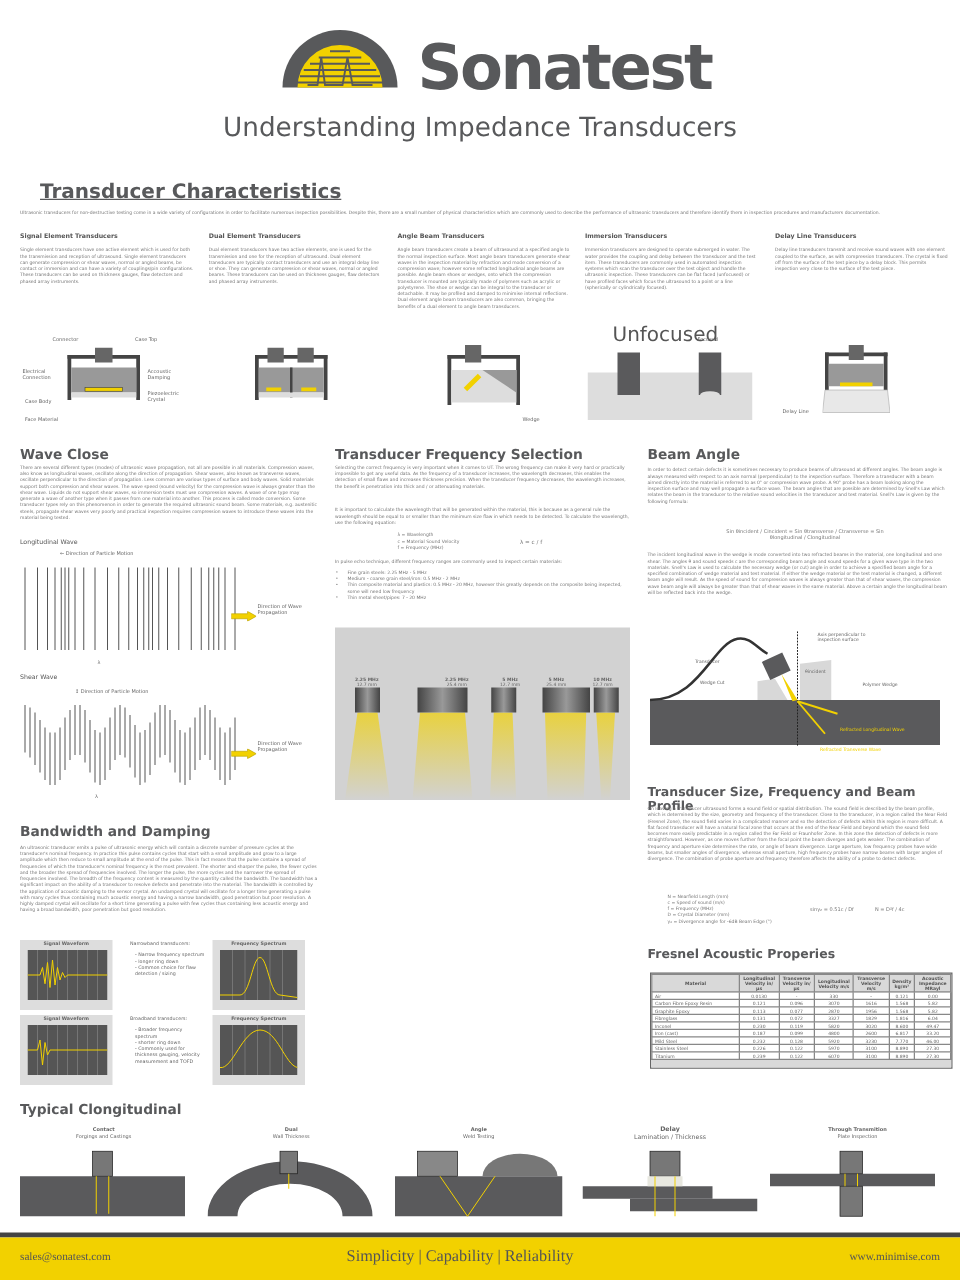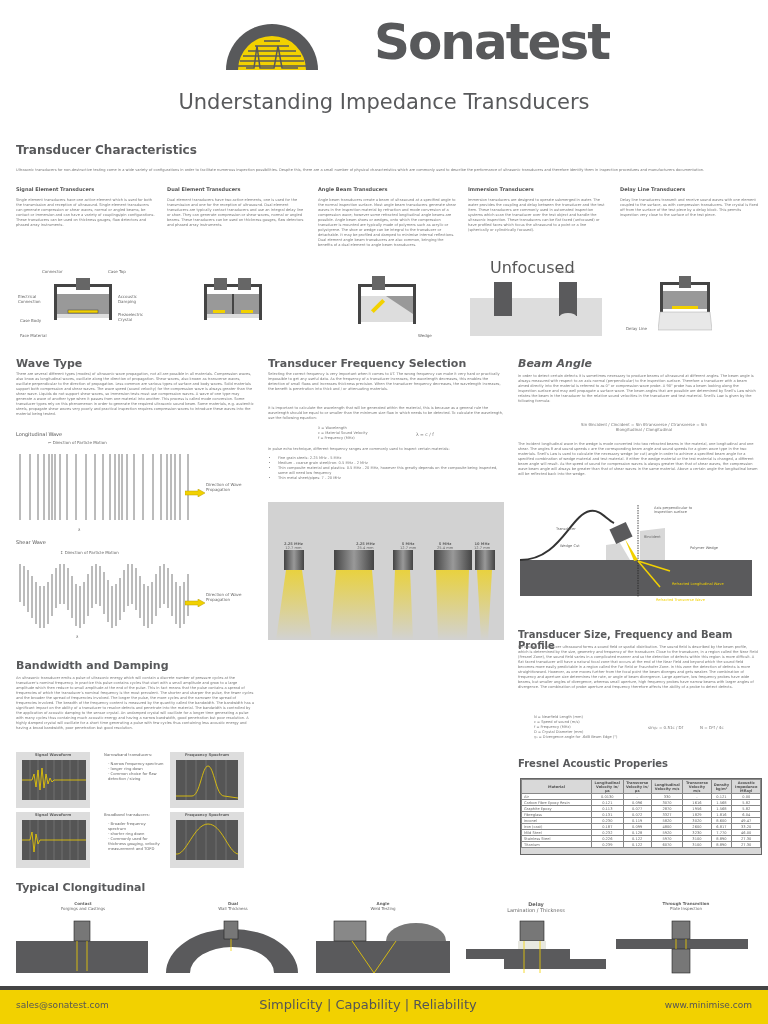--- a/index.html
+++ b/index.html
@@ -28,24 +28,24 @@
       <line x1="14" y1="42" x2="82" y2="42"></line>
         <line x1="16" y1="37" x2="80" y2="37"></line>
       <line x1="19" y1="32" x2="77" y2="32"></line>
         <line x1="24" y1="27" x2="72" y2="27"></line>
       <line x1="31" y1="22" x2="65" y2="22"></line>
         <line x1="40" y1="17" x2="56" y2="17"></line>
     </g>
     <polyline points="22,44 30,44 33,22 36,44 50,44 54,22 58,44 74,44" fill="none" stroke="#58595b" stroke-width="1.5"></polyline>
   </svg>
 </div>
-<div class="abs h1" style="left:334px;top:13px;font-size:50px;letter-spacing:-2px;color:#58595b;margin-left:40px;">Sonatest</div>
+<div class="abs h1" style="left:334px;top:25px;font-size:50px;letter-spacing:-2px;color:#58595b;">Sonatest</div>
 <div class="abs" style="left:0;width:768px;text-align:center;top:90px;font-size:21px;color:#58595b;">Understanding Impedance Transducers</div>
 
-<div class="abs h1" style="left:16px;top:143px;font-size:12px;">Transducer Characteristics</div>
+<div class="abs h1" style="left:32px;top:143px;font-size:16px;text-decoration:underline;">Transducer Characteristics</div>
 <div class="abs small" style="left:16px;top:168px;width:740px;">Ultrasonic transducers for non-destructive testing come in a wide variety of configurations in order to facilitate numerous inspection possibilities. Despite this, there are a small number of physical characteristics which are commonly used to describe the performance of ultrasonic transducers and therefore identify them in inspection procedures and manufacturers documentation.</div>
 
 <div class="abs" style="left:16px;top:186px;width:140px;">
   <div class="sub">Signal Element Transducers</div>
   <div class="small" style="margin-top:6px;">Single element transducers have one active element which is used for both the transmission and reception of ultrasound. Single element transducers can generate compression or shear waves, normal or angled beams, be contact or immersion and can have a variety of couplings/pin configurations. These transducers can be used on thickness gauges, flaw detectors and phased array instruments.</div>
 </div>
 <div class="abs" style="left:167px;top:186px;width:140px;">
   <div class="sub">Dual Element Transducers</div>
   <div class="small" style="margin-top:6px;">Dual element transducers have two active elements, one is used for the transmission and one for the reception of ultrasound. Dual element transducers are typically contact transducers and use an integral delay line or shoe. They can generate compression or shear waves, normal or angled beams. These transducers can be used on thickness gauges, flaw detectors and phased array instruments.</div>
 </div>
@@ -123,21 +123,21 @@
 <div class="abs lbl" style="left:42px;top:269px;">Connector</div>
 <div class="abs lbl" style="left:108px;top:269px;">Case Top</div>
 <div class="abs lbl" style="left:18px;top:294px;width:30px;">Electrical Connection</div>
 <div class="abs lbl" style="left:118px;top:294px;width:30px;">Accoustic Damping</div>
 <div class="abs lbl" style="left:118px;top:312px;width:34px;">Piezoelectric Crystal</div>
 <div class="abs lbl" style="left:20px;top:318px;">Case Body</div>
 <div class="abs lbl" style="left:20px;top:333px;">Face Material</div>
 <div class="abs lbl" style="left:418px;top:333px;">Wedge</div>
 <div class="abs lbl" style="left:626px;top:326px;">Delay Line</div>
 
-<div class="abs h1" style="left:16px;top:357px;font-size:11px;">Wave Type</div>
+<div class="abs h1" style="left:16px;top:357px;font-size:11px;">Wave Close</div>
 <div class="abs small" style="left:16px;top:372px;width:240px;">There are several different types (modes) of ultrasonic wave propagation, not all are possible in all materials. Compression waves, also know as longitudinal waves, oscillate along the direction of propagation. Shear waves, also known as transverse waves, oscillate perpendicular to the direction of propagation. Less common are various types of surface and body waves. Solid materials support both compression and shear waves. The wave speed (sound velocity) for the compression wave is always greater than the shear wave. Liquids do not support shear waves, so immersion tests must use compression waves. A wave of one type may generate a wave of another type when it passes from one material into another. This process is called mode conversion. Some transducer types rely on this phenomenon in order to generate the required ultrasonic sound beam. Some materials, e.g. austenitic steels, propagate shear waves very poorly and practical inspection requires compression waves to introduce these waves into the material being tested.</div>
 <div class="abs sub" style="left:16px;top:431px;font-weight:normal;">Longitudinal Wave</div>
 <div class="abs lbl" style="left:48px;top:440px;">← <span>Direction of Particle Motion</span></div>
 <div class="abs" style="left:18px;top:452px;width:175px;height:70px;">
   <svg width="175" height="70">
     <g stroke="#555" stroke-width="0.8">
       <line x1="2" y1="2" x2="2" y2="68"></line>
         <line x1="12" y1="2" x2="12" y2="68"></line>
         <line x1="20" y1="2" x2="20" y2="68"></line>
       <line x1="26" y1="2" x2="26" y2="68"></line>
@@ -289,21 +289,21 @@
   </div>
 <div class="abs lbl" style="left:437px;top:542px;text-align:center;font-size:3.6px;">
     <div style="font-weight:bold;">5 MHz</div>
     <div>25.4 mm</div>
   </div>
 <div class="abs lbl" style="left:474px;top:542px;text-align:center;font-size:3.6px;">
     <div style="font-weight:bold;">10 MHz</div>
     <div>12.7 mm</div>
   </div>
 
-<div class="abs h1" style="left:518px;top:357px;font-size:11px;font-style:italic;">Beam Angle</div>
+<div class="abs h1" style="left:518px;top:357px;font-size:11px;">Beam Angle</div>
 <div class="abs small" style="left:518px;top:374px;width:240px;">In order to detect certain defects it is sometimes necessary to produce beams of ultrasound at different angles. The beam angle is always measured with respect to an axis normal (perpendicular) to the inspection surface. Therefore a transducer with a beam aimed directly into the material is referred to as 0° or compression wave probe. A 90° probe has a beam looking along the inspection surface and may well propagate a surface wave. The beam angles that are possible are determined by Snell's Law which relates the beam in the transducer to the relative sound velocities in the transducer and test material. Snell's Law is given by the following formula:</div>
 <div class="abs small" style="left:574px;top:422px;width:140px;text-align:center;font-size:4px;">Sin θincident / Cincident = Sin θtransverse / Ctransverse = Sin θlongitudinal / Clongitudinal</div>
 <div class="abs small" style="left:518px;top:442px;width:240px;">The incident longitudinal wave in the wedge is mode converted into two refracted beams in the material, one longitudinal and one shear. The angles θ and sound speeds c are the corresponding beam angle and sound speeds for a given wave type in the two materials. Snell's Law is used to calculate the necessary wedge (or cut) angle in order to achieve a specified beam angle for a specified combination of wedge material and test material. If either the wedge material or the test material is changed, a different beam angle will result. As the speed of sound for compression waves is always greater than that of shear waves, the compression wave beam angle will always be greater than that of shear waves in the same material. Above a certain angle the longitudinal beam will be reflected back into the wedge.</div>
 <div class="abs" style="left:520px;top:505px;width:240px;height:95px;">
   <svg width="240" height="95">
     <rect x="0" y="55" width="232" height="36" fill="#5a5a5c"></rect>
     <polygon points="86,40 100,38 110,55 86,55" fill="#d8d8d8"></polygon>
     <polygon points="120,26 145,23 145,55 120,55" fill="#d8d8d8"></polygon>
     <rect x="92" y="20" width="18" height="16" fill="#5a5a5c" transform="rotate(-25 101 28)"></rect>
     <path d="M0 55 C40 55 50 10 70 6 C80 4 86 14 94 18" fill="none" stroke="#333" stroke-width="2"></path>
@@ -563,17 +563,17 @@
   <svg width="140" height="62" style="margin-top:4px;">
     <rect x="0" y="24" width="132" height="10" fill="#5a5a5c"></rect>
     <rect x="56" y="6" width="18" height="18" fill="#777" stroke="#222" stroke-width=".6"></rect>
     <rect x="56" y="34" width="18" height="24" fill="#777" stroke="#222" stroke-width=".6"></rect>
     <line x1="60" y1="24" x2="60" y2="34" stroke="#f2d100" stroke-width=".8"></line>
       <line x1="70" y1="24" x2="70" y2="34" stroke="#f2d100" stroke-width=".8"></line>
   </svg>
 </div>
 
 <div class="abs" style="left:0;top:986px;width:768px;height:4px;background:#444;"></div>
-<div class="abs yellow" style="left:0;top:990px;width:768px;height:34px;">
+<div class="abs yellow" style="left:0;top:990px;width:768px;height:34px;font-family:Liberation Serif, serif;">
   <span class="abs" style="left:16px;top:10px;font-size:9px;color:#555;">sales@sonatest.com</span>
   <span class="abs" style="left:0;width:736px;text-align:center;top:7px;font-size:13px;color:#555;">Simplicity | Capability | Reliability</span>
   <span class="abs" style="right:16px;top:10px;font-size:9px;color:#555;">www.minimise.com</span>
 </div>
 
 </body></html>

